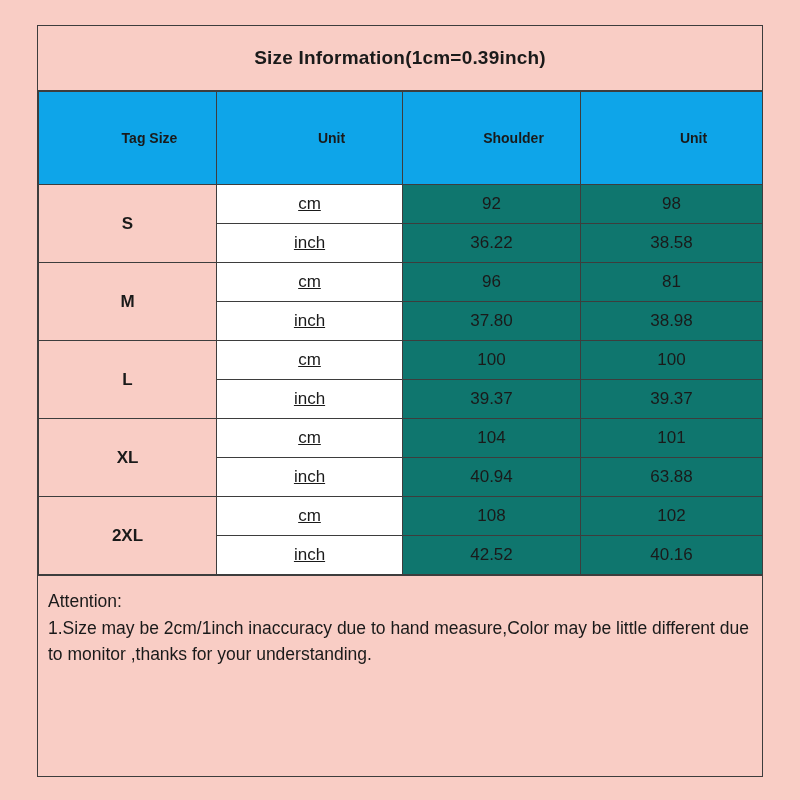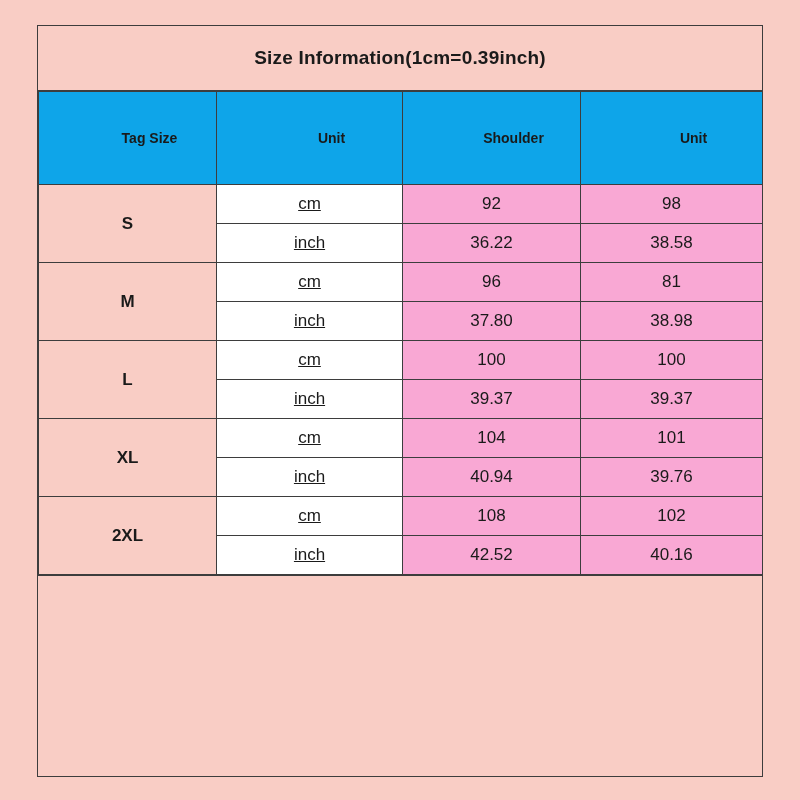--- a/index.html
+++ b/index.html
@@ -78,21 +78,21 @@
     width: 178px;
   }
   td.unit-cell {
     background: #ffffff;
     height: 38px;
     font-size: 17px;
     width: 186px;
     text-decoration: underline;
   }
   td.val-cell {
-    background: #f9a8d4;
+    background: #0f766e;
     height: 38px;
     font-size: 17px;
   }
   col.c-tag { width: 178px; }
   col.c-unit { width: 186px; }
   col.c-sh { width: 178px; }
   col.c-bust { width: 182px; }
   .attention {
     flex: 1;
     padding: 12px 10px 8px 10px;
@@ -169,35 +169,37 @@
 
         <tr>
           <td class="tag-size-cell" rowspan="2">XL</td>
           <td class="unit-cell">cm</td>
           <td class="val-cell">104</td>
           <td class="val-cell">101</td>
         </tr>
         <tr>
           <td class="unit-cell">inch</td>
           <td class="val-cell">40.94</td>
-          <td class="val-cell">39.76</td>
+          <td class="val-cell">63.88</td>
         </tr>
 
         <tr>
           <td class="tag-size-cell" rowspan="2">2XL</td>
           <td class="unit-cell">cm</td>
           <td class="val-cell">108</td>
           <td class="val-cell">102</td>
         </tr>
         <tr>
           <td class="unit-cell">inch</td>
           <td class="val-cell">42.52</td>
           <td class="val-cell">40.16</td>
         </tr>
 
       </tbody>
     </table>
 
     <div class="attention">
+      <div>Attention:</div>
+      <div>1.Size may be 2cm/1inch inaccuracy due to hand measure,Color may be little different due to monitor ,thanks for your understanding.</div>
     </div>
 
   </div>
 </div>
 
 </body></html>

